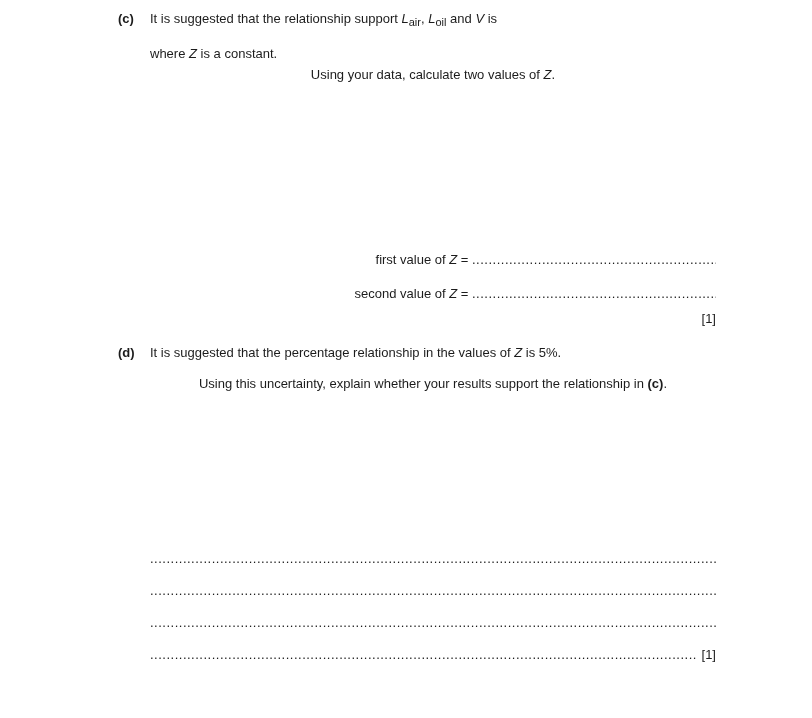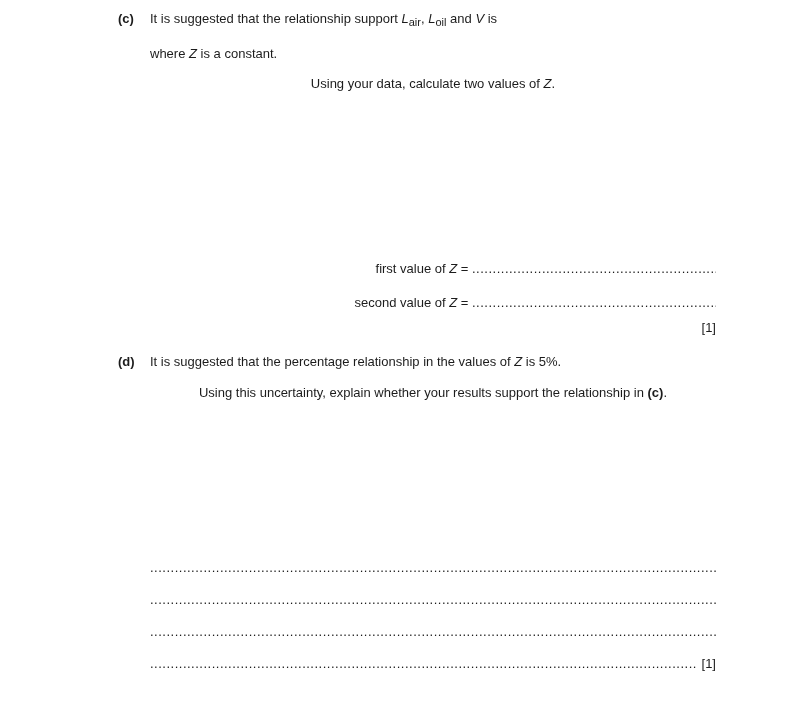--- a/index.html
+++ b/index.html
@@ -31,21 +31,21 @@
     font-weight: bold;
   }
   .q-body {
     flex: 1;
     min-width: 0;
   }
   p.line {
     margin: 0 0 14px 0;
   }
   p.line.tight {
-    margin-bottom: 13px;
+    margin-bottom: 4px;
   }
   p.line.last {
     margin-bottom: 0;
     text-align: center;
   }
   p.equation {
     margin: 0 0 14px 0;
     text-align: center;
   }
   .var {

